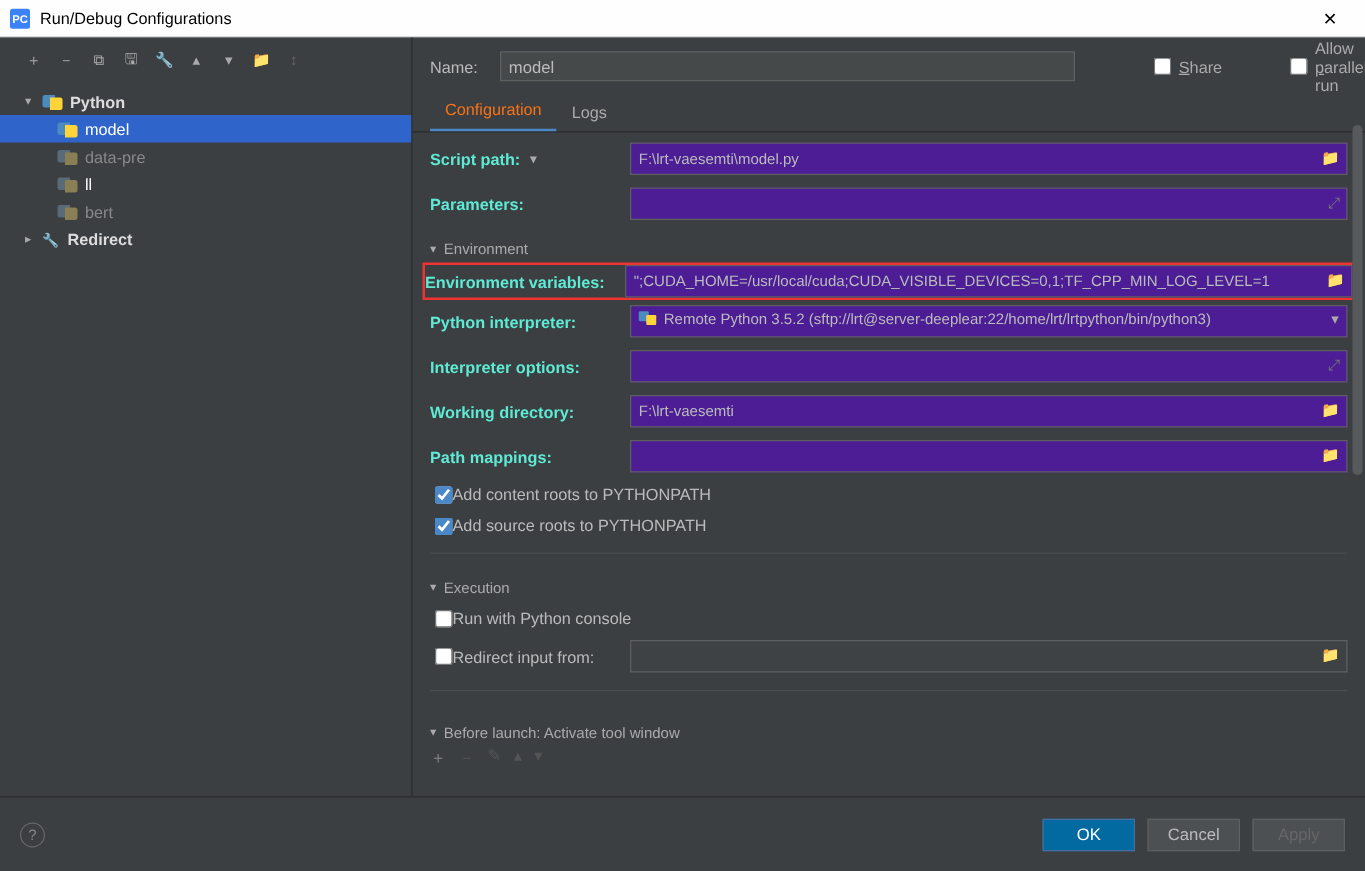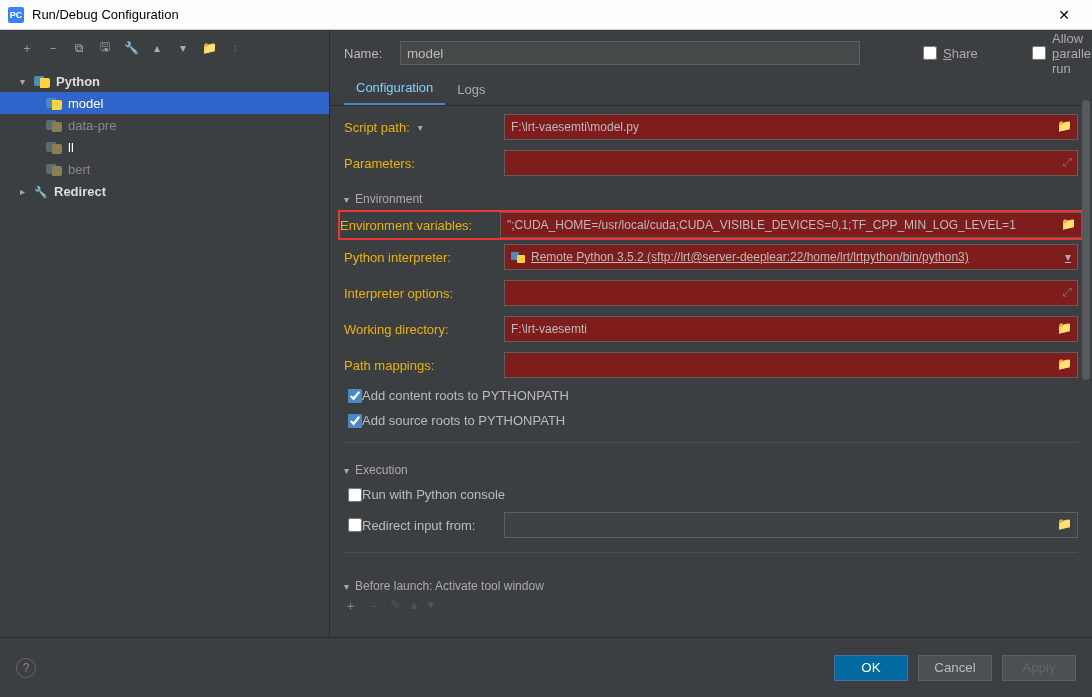--- a/index.html
+++ b/index.html
@@ -33,29 +33,29 @@
 .panel { flex:1; display:flex; flex-direction:column; padding:0; position:relative; }
 .name-row { height:36px; display:flex; align-items:center; padding:10px 14px 0 14px; gap:10px; }
 .name-row label { width:46px; color:#bbb; }
 .name-row input { flex:1; max-width:460px; background:#45494a; border:1px solid #5e6060; color:#bbb; padding:3px 6px; height:24px; }
 .name-row .chk { margin-left:auto; display:flex; align-items:center; gap:6px; color:#aaa; }
 .name-row .chk input { width:14px; height:14px; flex:none; }
 .chk-underline { text-decoration:underline; }
 
 .tabs { display:flex; padding:12px 14px 0 14px; border-bottom:1px solid #2b2b2b; height:40px; align-items:flex-end; }
 .tab { padding:6px 12px 8px; color:#aaa; cursor:pointer; }
-.tab.active { color:#7dd3fc; border-bottom:2px solid #4a88c7; }
+.tab.active { color:#f97316; border-bottom:2px solid #4a88c7; }
 
 .form-scroll { flex:1; overflow-y:auto; padding:8px 14px 0 14px; display:flex; flex-direction:column; gap:10px; position:relative; }
 .form-row { display:flex; align-items:center; min-height:26px; }
-.form-row .lbl { width:160px; color:#eab308; display:flex; align-items:center; gap:4px; }
+.form-row .lbl { width:160px; color:#5eead4; display:flex; align-items:center; gap:4px;font-weight:bold; }
 .form-row .fld { flex:1; position:relative; }
-.form-row input.txt, .form-row .sel { width:100%; background:#7f1d1d; border:1px solid #5e6060; color:#bbb; padding:3px 6px; height:26px; font-size:12px; }
+.form-row input.txt, .form-row .sel { width:100%; background:#4c1d95; border:1px solid #5e6060; color:#bbb; padding:3px 6px; height:26px; font-size:12px; }
 .form-row .right-ico { position:absolute; right:6px; top:5px; color:#777; font-size:12px; }
-.sel { display:flex; align-items:center; gap:6px;text-decoration:underline; }
+.sel { display:flex; align-items:flex-start; gap:6px; }
 .sel .py-mini { width:14px; height:12px; position:relative; }
 .sel .py-mini::before { content:""; position:absolute; width:8px; height:8px; left:0; top:1px; background:#4b8bbe; border-radius:1px; }
 .sel .py-mini::after { content:""; position:absolute; width:8px; height:8px; right:0; bottom:0; background:#ffd43b; border-radius:1px; }
 
 .section-hdr { display:flex; align-items:center; gap:6px; color:#aaa; font-size:12px; padding-top:6px; }
 .section-hdr .arr { font-size:10px; }
 .chk-row { display:flex; align-items:center; gap:0; padding-left:4px; color:#bbb; }
 .chk-row input { width:14px; height:14px; accent-color:#4a88c7; }
 
 .highlight-box { border:2px solid #e33; padding:0; margin:-6px; }
@@ -77,21 +77,21 @@
 .vscroll .thumb { width:8px; height:280px; background:#565a5c; border-radius:4px; }
 
 
 .tri-down::after { content:"▾"; margin-left:4px; color:#aaa; font-size:10px; }
 </style>
 </head>
 <body>
 
 <div class="titlebar">
   <span class="icon">PC</span>
-  <span>Run/Debug Configuration</span>
+  <span>Run/Debug Configurations</span>
   <span class="spacer"></span>
   <span class="close">✕</span>
 </div>
 
 <div class="main">
 
   <div class="sidebar">
     <div class="toolbar-row">
       <span class="ico">＋</span>
       <span class="ico">－</span>

